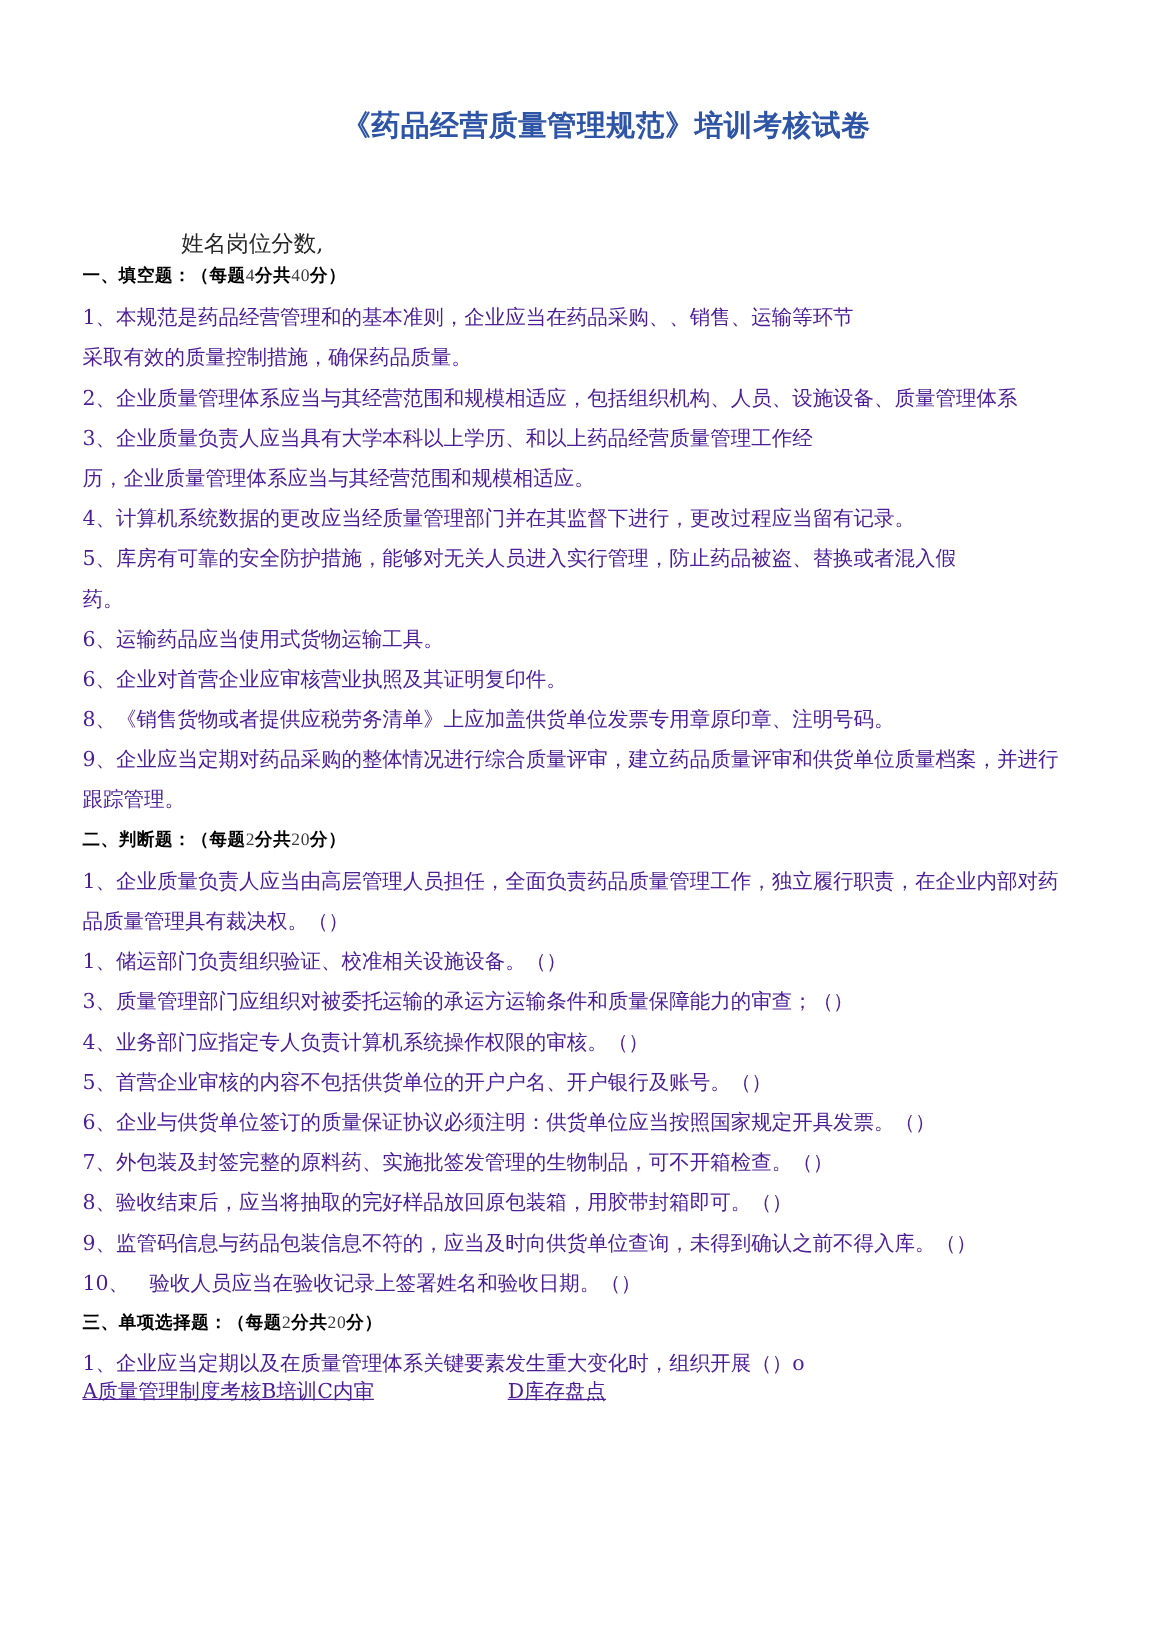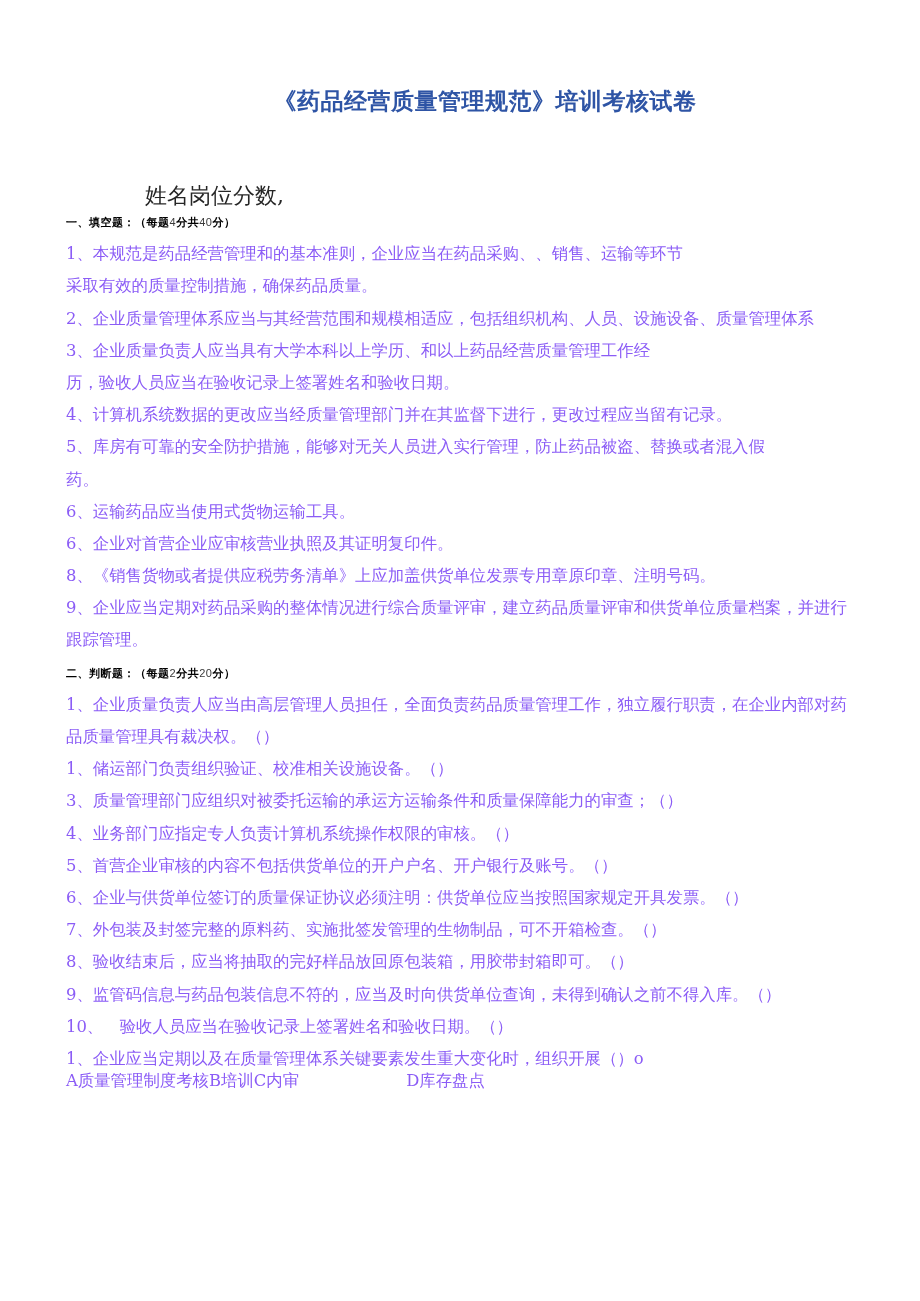--- a/index.html
+++ b/index.html
@@ -21,76 +21,77 @@
     font-weight: 700;
     font-size: 23px;
     line-height: 30px;
     letter-spacing: 0.5px;
     color: #2e54a5;
     white-space: pre;
   }
   .name-line {
     margin-top: 70px;
     padding-left: 145px;
-    font-size: 22px;
+    font-size: 18px;
     line-height: 20px;
     white-space: pre;
     color: #262626;
   }
   .lines { padding-left: 66px; }
   .line {
     height: 32.2px;
     line-height: 32.2px;
     white-space: pre;
     font-size: 16.4px;
-    color: #8b5cf6;
+    color: #4c1d95;
   }
   .line.head {
-    font-family: Liberation Sans, sans-serif;
+    font-family: Liberation Serif, serif;
     font-weight: 700;
-    font-size: 11px;
+    font-size: 14px;
     color: #000000;
     letter-spacing: 0.5px;
   }
   .line.head .light {
     font-weight: 400;
     color: #3a3a3a;
   }
   .line .gap { display: inline-block; height: 1px; }
-  .line.tight { margin-top: -10px; }
+  .line.tight { margin-top: -10px; text-decoration: underline; }
 </style>
 </head>
 <body>
 
 <div class="page">
   <div class="title">《药品经营质量管理规范》培训考核试卷</div>
   <div class="name-line">姓名岗位分数,</div>
   <div class="lines" id="lines">
       <div class="line head"><span>一、填空题：（每题</span><span class="light">4</span><span>分共</span><span class="light">40</span><span>分）</span></div>
       <div class="line body"><span>1、本规范是药品经营管理和的基本准则，企业应当在药品采购、、销售、运输等环节</span></div>
       <div class="line body"><span>采取有效的质量控制措施，确保药品质量。</span></div>
       <div class="line body"><span>2、企业质量管理体系应当与其经营范围和规模相适应，包括组织机构、人员、设施设备、质量管理体系</span></div>
       <div class="line body"><span>3、企业质量负责人应当具有大学本科以上学历、和以上药品经营质量管理工作经</span></div>
-      <div class="line body"><span>历，验收人员应当在验收记录上签署姓名和验收日期。</span></div>
+      <div class="line body"><span>历，企业质量管理体系应当与其经营范围和规模相适应。</span></div>
       <div class="line body"><span>4、计算机系统数据的更改应当经质量管理部门并在其监督下进行，更改过程应当留有记录。</span></div>
       <div class="line body"><span>5、库房有可靠的安全防护措施，能够对无关人员进入实行管理，防止药品被盗、替换或者混入假</span></div>
       <div class="line body"><span>药。</span></div>
       <div class="line body"><span>6、运输药品应当使用式货物运输工具。</span></div>
       <div class="line body"><span>6、企业对首营企业应审核营业执照及其证明复印件。</span></div>
       <div class="line body"><span>8、《销售货物或者提供应税劳务清单》上应加盖供货单位发票专用章原印章、注明号码。</span></div>
       <div class="line body"><span>9、企业应当定期对药品采购的整体情况进行综合质量评审，建立药品质量评审和供货单位质量档案，并进行</span></div>
       <div class="line body"><span>跟踪管理。</span></div>
       <div class="line head"><span>二、判断题：（每题</span><span class="light">2</span><span>分共</span><span class="light">20</span><span>分）</span></div>
       <div class="line body"><span>1、企业质量负责人应当由高层管理人员担任，全面负责药品质量管理工作，独立履行职责，在企业内部对药</span></div>
       <div class="line body"><span>品质量管理具有裁决权。（）</span></div>
       <div class="line body"><span>1、储运部门负责组织验证、校准相关设施设备。（）</span></div>
       <div class="line body"><span>3、质量管理部门应组织对被委托运输的承运方运输条件和质量保障能力的审查；（）</span></div>
       <div class="line body"><span>4、业务部门应指定专人负责计算机系统操作权限的审核。（）</span></div>
       <div class="line body"><span>5、首营企业审核的内容不包括供货单位的开户户名、开户银行及账号。（）</span></div>
       <div class="line body"><span>6、企业与供货单位签订的质量保证协议必须注明：供货单位应当按照国家规定开具发票。（）</span></div>
       <div class="line body"><span>7、外包装及封签完整的原料药、实施批签发管理的生物制品，可不开箱检查。（）</span></div>
       <div class="line body"><span>8、验收结束后，应当将抽取的完好样品放回原包装箱，用胶带封箱即可。（）</span></div>
       <div class="line body"><span>9、监管码信息与药品包装信息不符的，应当及时向供货单位查询，未得到确认之前不得入库。（）</span></div>
       <div class="line body"><span>10、　验收人员应当在验收记录上签署姓名和验收日期。（）</span></div>
+      <div class="line head"><span>三、单项选择题：（每题</span><span class="light">2</span><span>分共</span><span class="light">20</span><span>分）</span></div>
       <div class="line body"><span>1、企业应当定期以及在质量管理体系关键要素发生重大变化时，组织开展（）o</span></div>
       <div class="line body tight"><span>A质量管理制度考核B培训C内审</span><span class="gap" style="width: 107px;"></span><span>D库存盘点</span></div>
     </div>
 </div>
 
 </body></html>

